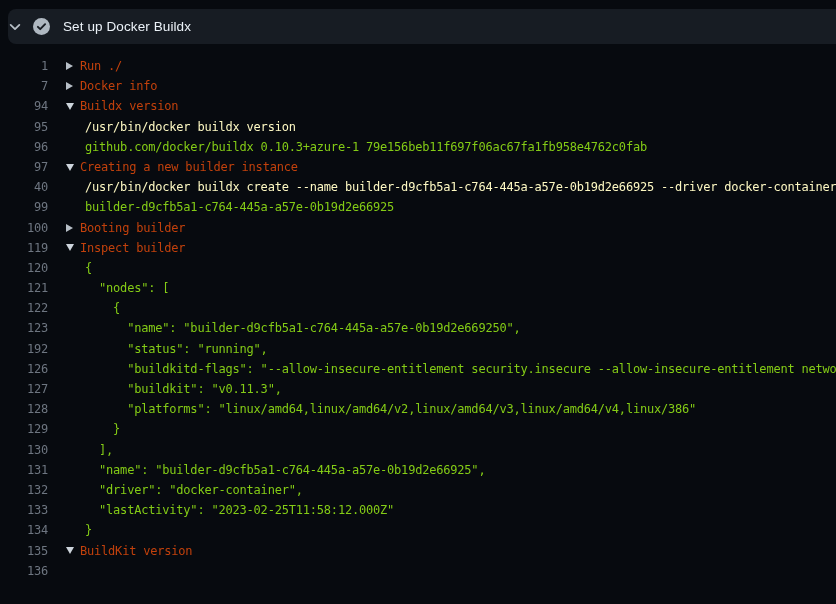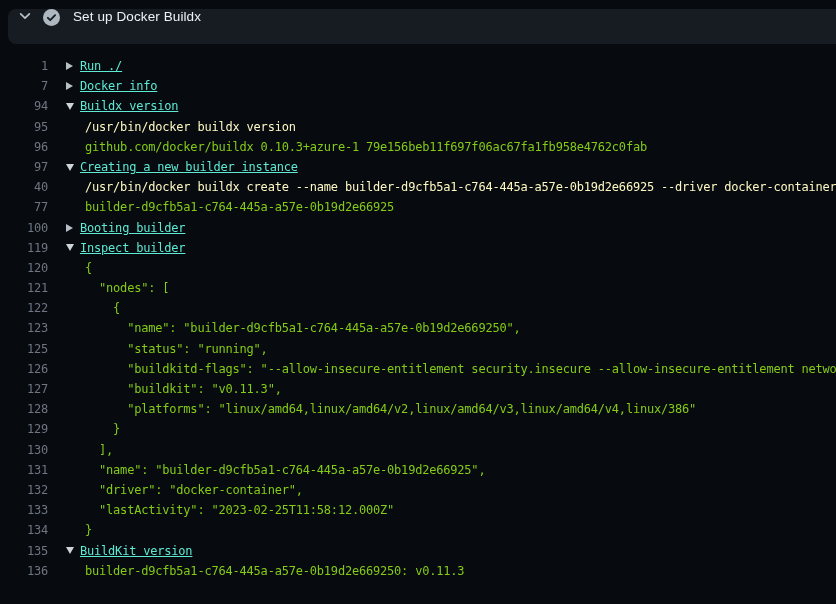--- a/index.html
+++ b/index.html
@@ -9,22 +9,21 @@
     overflow:hidden;
     position:relative;
     font-family:"Liberation Sans", sans-serif;
   }
 
   
   .step-header {
     position:absolute; top:9px; left:8px; right:0; height:35px;
     background:#171c23;
     border-radius:8px 0 0 8px;
-    display:flex; align-items:flex-start;
-    padding-left:10px;
+    display:flex; align-items:center;
     cursor:pointer;
   }
   .chev { width:14px; height:14px; margin-right:11px; flex:none; display:block; }
   .status { width:17px; height:17px; margin-right:13px; flex:none; display:block; }
   .step-title {
     color:#ecf2f8; font-size:13.5px; font-weight:400; letter-spacing:0.1px;
     white-space:nowrap;
   }
 
   
@@ -49,21 +48,21 @@
     border-left:7px solid #b6bec6;
     border-top:4.5px solid transparent; border-bottom:4.5px solid transparent;
   }
   .tri-down::before {
     content:""; display:block; width:0; height:0;
     border-top:7px solid #cdd5dc;
     border-left:4.5px solid transparent; border-right:4.5px solid transparent;
   }
   .txt { white-space:pre; color:#84cc16; }
   .row.output .txt, .row.command .txt { margin-left:37px; }
-  .row.group-collapsed .txt, .row.group-expanded .txt { color:#5eead4;text-decoration:underline; }
+  .row.group-collapsed .txt, .row.group-expanded .txt { color:#c2410c; }
   .row.command .txt { color:#fef9c3; }
 </style>
 </head>
 <body>
 
 <div class="step-header">
   <svg class="chev" viewBox="0 0 16 16">
     <path d="M3 5.5l5 5 5-5" stroke="#b7bfc7" stroke-width="2" fill="none" stroke-linecap="round" stroke-linejoin="round"></path>
   </svg>
   <svg class="status" viewBox="0 0 16 16">
@@ -111,21 +110,21 @@
     <span class="txt">Creating a new builder instance</span>
   </div>
 
   <div class="row command">
     <span class="ln">40</span>
 
     <span class="txt">/usr/bin/docker buildx create --name builder-d9cfb5a1-c764-445a-a57e-0b19d2e66925 --driver docker-container</span>
   </div>
 
   <div class="row output">
-    <span class="ln">77</span>
+    <span class="ln">99</span>
 
     <span class="txt">builder-d9cfb5a1-c764-445a-a57e-0b19d2e66925</span>
   </div>
 
   <div class="row group-collapsed">
     <span class="ln">100</span>
     <span class="arrow tri-right"></span>
     <span class="txt">Booting builder</span>
   </div>
 
@@ -154,21 +153,21 @@
   </div>
 
   <div class="row output">
     <span class="ln">123</span>
 
     <span class="txt">      "name": "builder-d9cfb5a1-c764-445a-a57e-0b19d2e669250",</span>
   </div>
 
 
   <div class="row output">
-    <span class="ln">125</span>
+    <span class="ln">192</span>
 
     <span class="txt">      "status": "running",</span>
   </div>
 
   <div class="row output">
     <span class="ln">126</span>
 
     <span class="txt">      "buildkitd-flags": "--allow-insecure-entitlement security.insecure --allow-insecure-entitlement network</span>
   </div>
 
@@ -222,16 +221,15 @@
 
   <div class="row group-expanded">
     <span class="ln">135</span>
     <span class="arrow tri-down"></span>
     <span class="txt">BuildKit version</span>
   </div>
 
   <div class="row output">
     <span class="ln">136</span>
 
-    <span class="txt">builder-d9cfb5a1-c764-445a-a57e-0b19d2e669250: v0.11.3</span>
   </div>
 </div>
 </div>
 
 </body></html>

